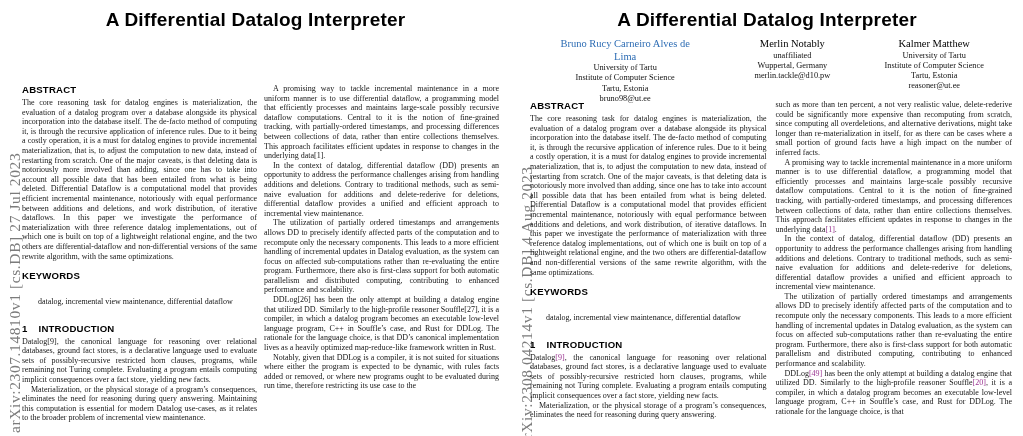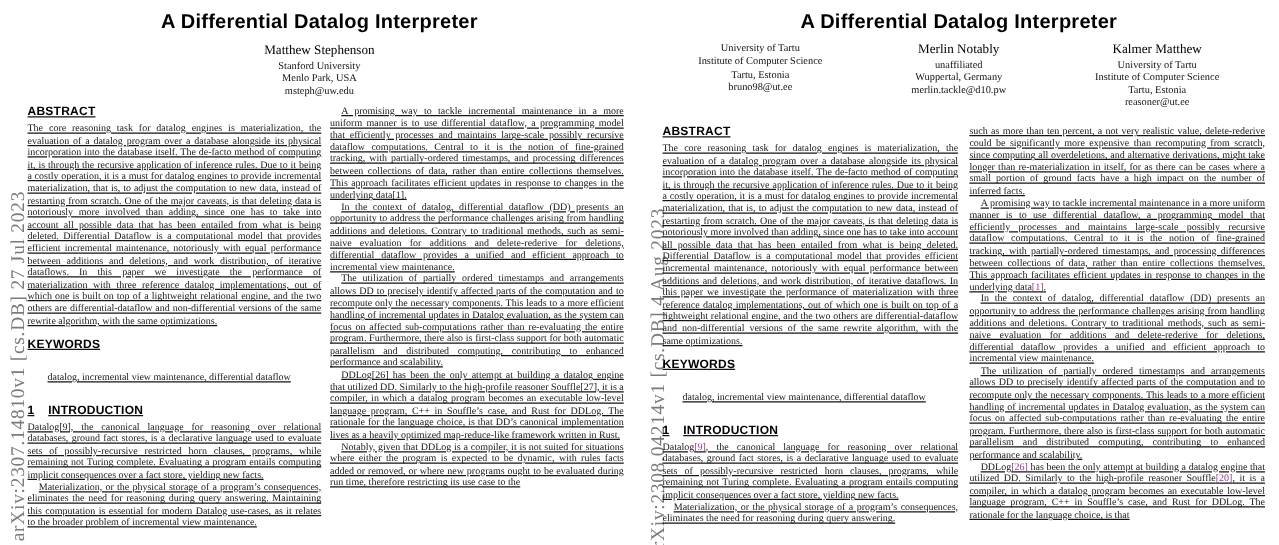--- a/index.html
+++ b/index.html
@@ -17,34 +17,34 @@
     transform:rotate(-90deg); transform-origin:left top;
     font-family:"Liberation Serif", serif;
     font-size:15.5px; letter-spacing:0.6px; color:#7b7b7b;
   }
   .page-left  .stamp { left:6px;  top:433px; }
   .page-right .stamp { left:7px;  top:446px; }
 
   .title {
     text-align:center; margin-top:9px;
     font-family:"Liberation Sans", sans-serif;
-    font-weight:700; font-size:16px; color:#000;
+    font-weight:700; font-size:19px; color:#000;
     letter-spacing:0.2px;
   }
 
   .authors { display:flex; justify-content:space-around; align-items:flex-start; }
   .page-left  .authors { margin-top:8px; }
   .page-right .authors { margin-top:7px; padding:0 12px; }
   .author { text-align:center; }
   .author .name { font-size:10.5px; line-height:12.5px; color:#000; }
   .author .name.link { color:#2e6db4; }
   .author .aff, .author .email { font-size:8.3px; line-height:10.3px; color:#111; }
   .page-right .author .name { max-width:150px; margin:0 auto; }
 
-  .cols { position:absolute; display:flex;text-decoration:underline; }
+  .cols { position:absolute; display:flex; }
   .page-left  .cols { left:22px; top:84px;  width:477px; gap:7px; }
   .page-right .cols { left:19px; top:100px; width:482px; gap:9px; }
   .col { flex:1 1 0; min-width:0; }
 
   .heading {
     font-family:"Liberation Sans", sans-serif; font-weight:700;
     font-size:9.6px; color:#000; margin:0 0 3px 0; letter-spacing:0.2px;
   }
   .heading.gap { margin-top:9px; }
   .intro-heading { display:flex; gap:11px; }
@@ -62,28 +62,20 @@
 </head>
 <body>
 
 <div class="canvas">
 
   <div class="page page-left">
     <div class="stamp">arXiv:2307.14810v1  [cs.DB]  27 Jul 2023</div>
 
     <div class="title">A Differential Datalog Interpreter</div>
 
-    <div class="authors">
-      <div class="author">
-        <div class="name">Matthew Stephenson</div>
-        <div class="aff">Stanford University</div>
-        <div class="aff">Menlo Park, USA</div>
-        <div class="email">msteph@uw.edu</div>
-      </div>
-    </div>
 
     <div class="cols">
       <div class="col">
         <div class="heading">ABSTRACT</div>
         <p class="body-text">The core reasoning task for datalog engines is materialization, the evaluation of a datalog program over a database alongside its physical incorporation into the database itself. The de-facto method of computing it, is through the recursive application of inference rules. Due to it being a costly operation, it is a must for datalog engines to provide incremental materialization, that is, to adjust the computation to new data, instead of restarting from scratch. One of the major caveats, is that deleting data is notoriously more involved than adding, since one has to take into account all possible data that has been entailed from what is being deleted. Differential Dataflow is a computational model that provides efficient incremental maintenance, notoriously with equal performance between additions and deletions, and work distribution, of iterative dataflows. In this paper we investigate the performance of materialization with three reference datalog implementations, out of which one is built on top of a lightweight relational engine, and the two others are differential-dataflow and non-differential versions of the same rewrite algorithm, with the same optimizations.</p>
 
         <div class="heading gap">KEYWORDS</div>
         <p class="keywords-line">datalog, incremental view maintenance, differential dataflow</p>
 
         <div class="heading gap intro-heading">
@@ -104,20 +96,21 @@
     </div>
   </div>
 
   <div class="page page-right">
     <div class="stamp">arXiv:2308.04214v1  [cs.DB]  4 Aug 2023</div>
 
     <div class="title">A Differential Datalog Interpreter</div>
 
     <div class="authors">
       <div class="author">
+        <div class="name link">Bruno Rucy Carneiro Alves de Lima</div>
         <div class="aff">University of Tartu</div>
         <div class="aff">Institute of Computer Science</div>
         <div class="aff">Tartu, Estonia</div>
         <div class="email">bruno98@ut.ee</div>
       </div>
       <div class="author">
         <div class="name">Merlin Notably</div>
         <div class="aff">unaffiliated</div>
         <div class="aff">Wuppertal, Germany</div>
         <div class="email">merlin.tackle@d10.pw</div>
@@ -145,18 +138,18 @@
         </div>
         <p class="para first">Datalog<span class="cite">[9]</span>, the canonical language for reasoning over relational databases, ground fact stores, is a declarative language used to evaluate sets of possibly-recursive restricted horn clauses, programs, while remaining not Turing complete. Evaluating a program entails computing implicit consequences over a fact store, yielding new facts.</p>
         <p class="para">Materialization, or the physical storage of a program’s consequences, eliminates the need for reasoning during query answering.</p>
       </div>
 
       <div class="col">
         <p class="para first">such as more than ten percent, a not very realistic value, delete-rederive could be significantly more expensive than recomputing from scratch, since computing all overdeletions, and alternative derivations, might take longer than re-materialization in itself, for as there can be cases where a small portion of ground facts have a high impact on the number of inferred facts.</p>
         <p class="para">A promising way to tackle incremental maintenance in a more uniform manner is to use differential dataflow, a programming model that efficiently processes and maintains large-scale possibly recursive dataflow computations. Central to it is the notion of fine-grained tracking, with partially-ordered timestamps, and processing differences between collections of data, rather than entire collections themselves. This approach facilitates efficient updates in response to changes in the underlying data<span class="cite">[1]</span>.</p>
         <p class="para">In the context of datalog, differential dataflow (DD) presents an opportunity to address the performance challenges arising from handling additions and deletions. Contrary to traditional methods, such as semi-naive evaluation for additions and delete-rederive for deletions, differential dataflow provides a unified and efficient approach to incremental view maintenance.</p>
         <p class="para">The utilization of partially ordered timestamps and arrangements allows DD to precisely identify affected parts of the computation and to recompute only the necessary components. This leads to a more efficient handling of incremental updates in Datalog evaluation, as the system can focus on affected sub-computations rather than re-evaluating the entire program. Furthermore, there also is first-class support for both automatic parallelism and distributed computing, contributing to enhanced performance and scalability.</p>
-        <p class="para">DDLog<span class="cite">[26]</span> has been the only attempt at building a datalog engine that utilized DD. Similarly to the high-profile reasoner Souffle<span class="cite">[20]</span>, it is a compiler, in which a datalog program becomes an executable low-level language program, C++ in Souffle’s case, and Rust for DDLog. The rationale for the language choice, is that</p>
+        <p class="para">DDLog<span class="cite">[49]</span> has been the only attempt at building a datalog engine that utilized DD. Similarly to the high-profile reasoner Souffle<span class="cite">[20]</span>, it is a compiler, in which a datalog program becomes an executable low-level language program, C++ in Souffle’s case, and Rust for DDLog. The rationale for the language choice, is that</p>
       </div>
     </div>
   </div>
 
 </div>
 
 </body></html>

